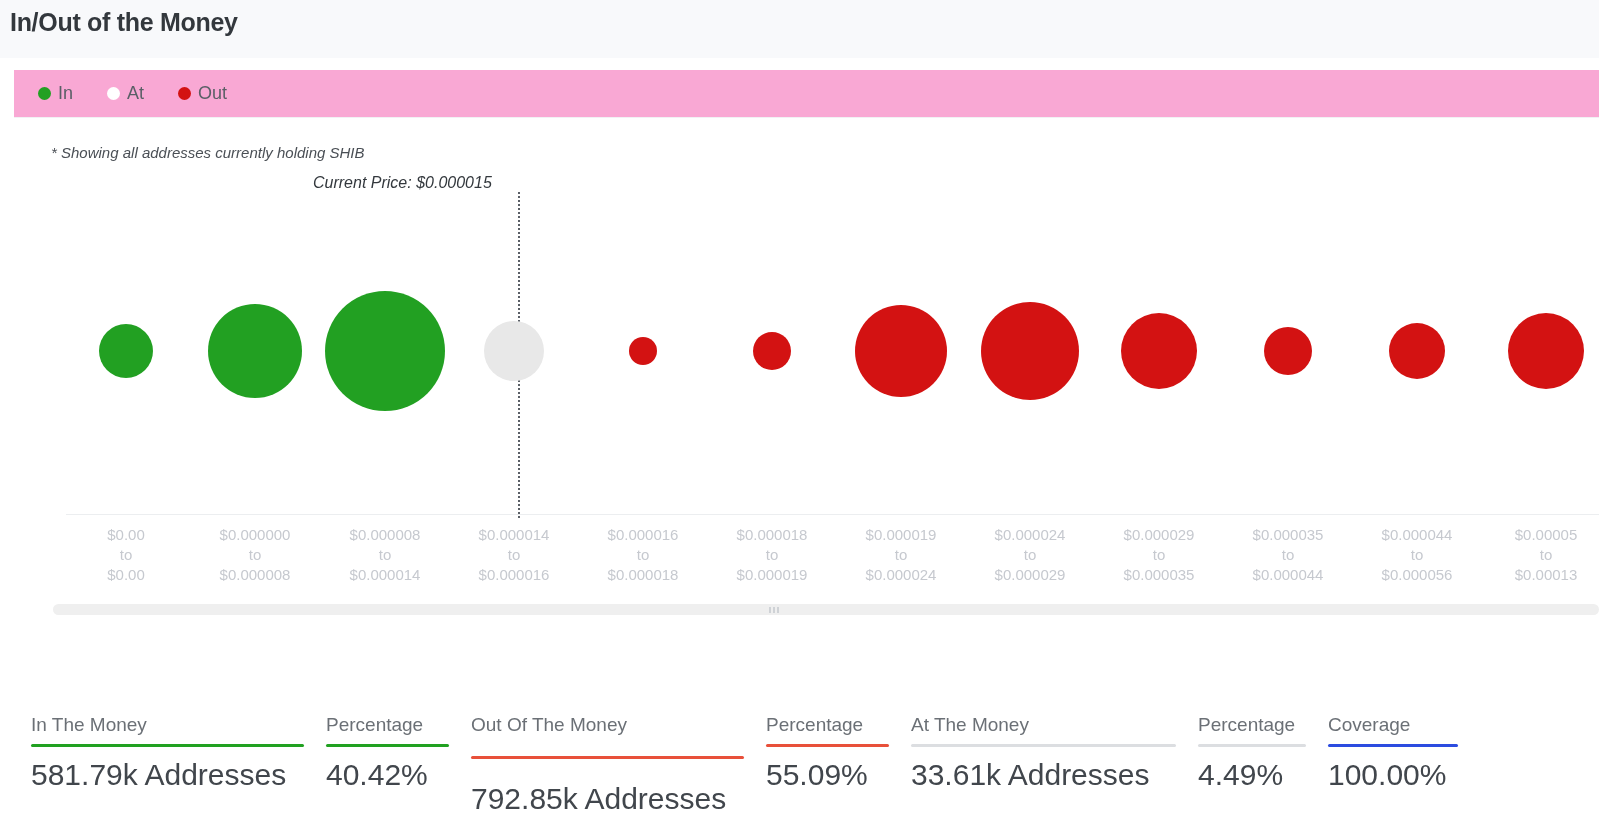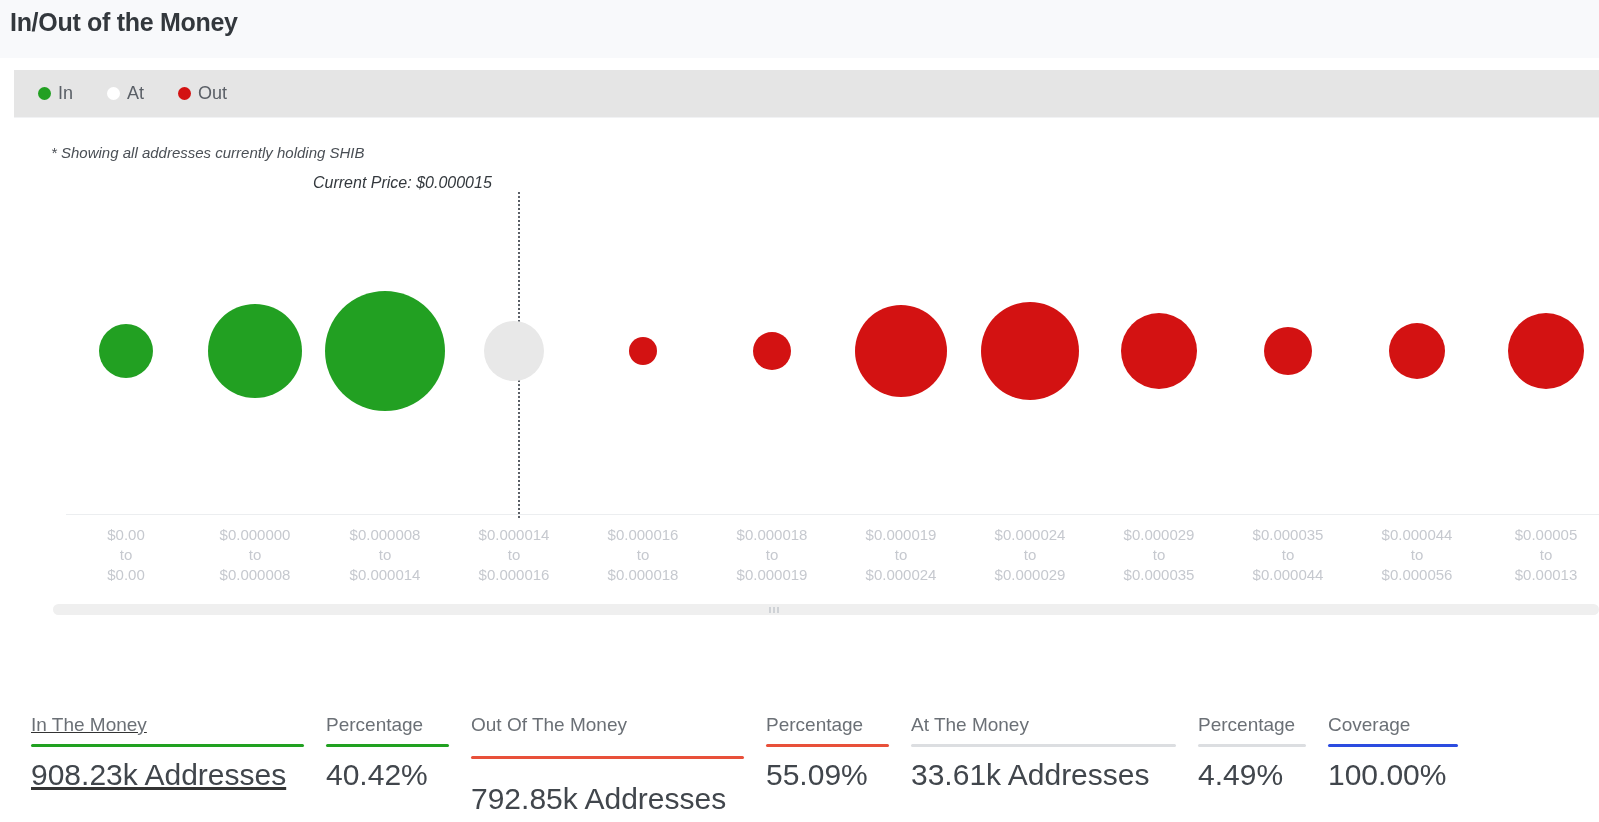--- a/index.html
+++ b/index.html
@@ -40,21 +40,21 @@
   .legend {
     position: absolute;
     left: 14px;
     top: 70px;
     height: 47px;
     width: 1585px;
     display: flex;
     align-items: center;
     padding-left: 24px;
     box-sizing: border-box;
-    background: #e5e5e5;
+    background: #f9a8d4;
   }
   .legend-item {
     display: flex;
     align-items: center;
     margin-right: 34px;
     cursor: pointer;
   }
   .legend-dot {
     width: 13px;
     height: 13px;
@@ -268,24 +268,24 @@
 </div>
 
 <div class="hscroll"></div>
 <div class="hscroll-grip">
   <i></i>
   <i></i>
   <i></i>
 </div>
 
 <div class="stats" id="stats">
-    <div class="stat" style="width: 273px; text-decoration: underline;">
+    <div class="stat" style="width: 273px;">
       <div class="stat-label">In The Money</div>
       <div class="stat-rule" style="background: rgb(33, 161, 33);"></div>
-      <div class="stat-value">908.23k Addresses</div>
+      <div class="stat-value">581.79k Addresses</div>
     </div>
     <div class="stat" style="width: 123px;">
       <div class="stat-label">Percentage</div>
       <div class="stat-rule" style="background: rgb(33, 161, 33);"></div>
       <div class="stat-value">40.42%</div>
     </div>
     <div class="stat" style="width: 273px; gap: 12px;">
       <div class="stat-label">Out Of The Money</div>
       <div class="stat-rule" style="background: rgb(232, 80, 58);"></div>
       <div class="stat-value">792.85k Addresses</div>

